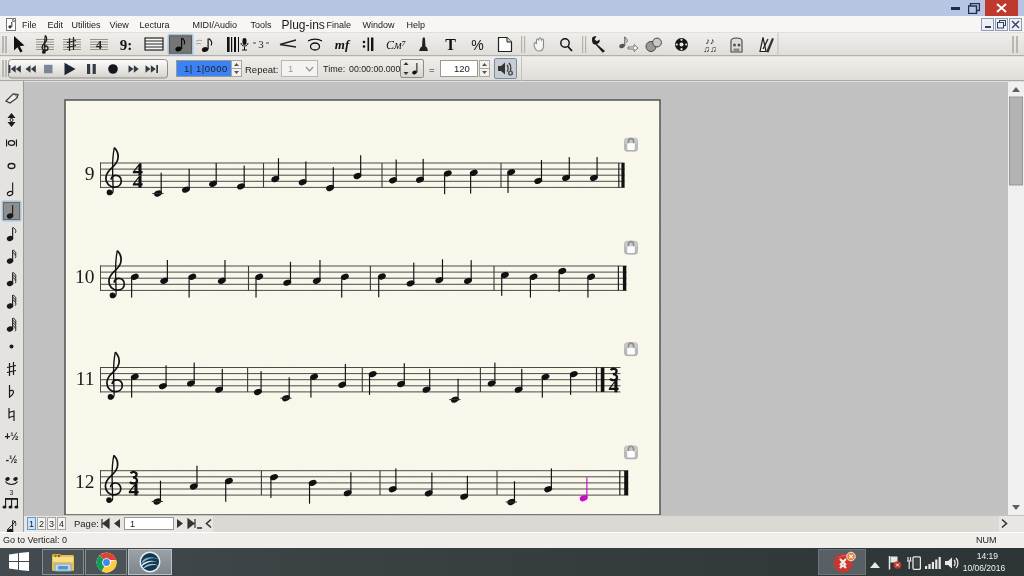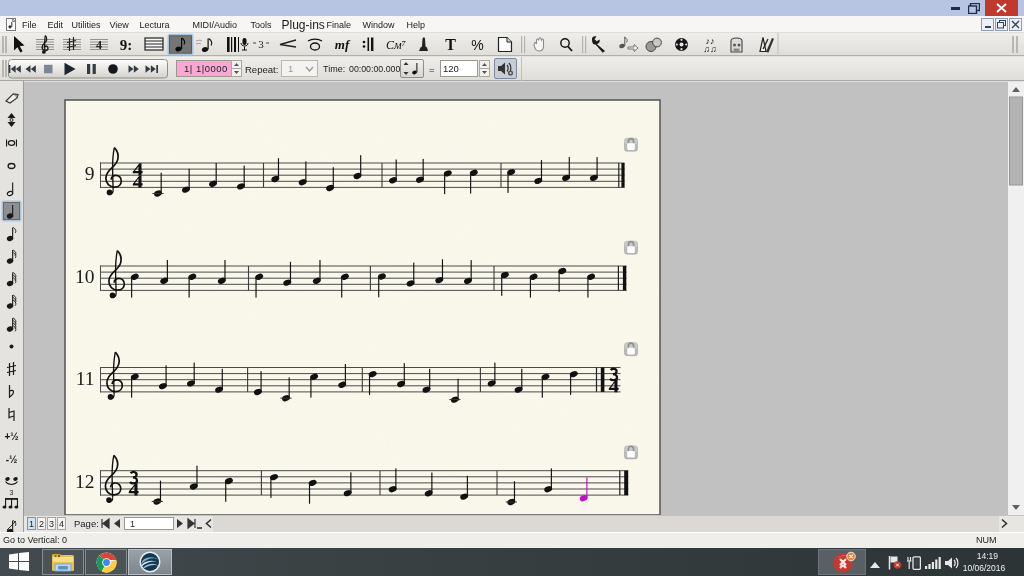--- a/index.html
+++ b/index.html
@@ -156,21 +156,21 @@
       <path d="M 64.5,5.8 L 75.5,12 L 64.5,18.2 Z" fill="#1c2530"></path>
       <rect x="87" y="7" width="3.2" height="10" fill="#333c46"></rect>
       <rect x="92.6" y="7" width="3.2" height="10" fill="#333c46"></rect>
       <circle cx="113" cy="12" r="4.8" fill="#14181d"></circle>
       <path d="M 128.5,8.2 L 133.5,12 L 128.5,15.8 Z" fill="#333c46"></path>
       <path d="M 133.8,8.2 L 138.8,12 L 133.8,15.8 Z" fill="#333c46"></path>
       <path d="M 145.5,8.2 L 150.5,12 L 145.5,15.8 Z" fill="#333c46"></path>
       <path d="M 150.8,8.2 L 155.8,12 L 150.8,15.8 Z" fill="#333c46"></path>
       <rect x="156.3" y="8" width="1.7" height="8" fill="#333c46"></rect>
     </svg>
-<div style="position:absolute;left:176px;top:60px;width:62px;height:17px;background:#f9a8d4;border:1px solid #9a988f;font-size:9.5px;color:#222;line-height:16px;padding-left:7px;letter-spacing:0.5px">1| 1|0000</div>
+<div style="position:absolute;left:176px;top:60px;width:62px;height:17px;background:#3b82f6;border:1px solid #9a988f;font-size:9.5px;color:#222;line-height:16px;padding-left:7px;letter-spacing:0.5px">1| 1|0000</div>
 <svg class="abs" style="left:231px;top:60px" width="11" height="17" viewBox="0 0 11 17">
       <rect x="0.5" y="0.5" width="10" height="8" fill="#f2f1ee" stroke="#aaa8a0"></rect>
       <rect x="0.5" y="8.5" width="10" height="8" fill="#f2f1ee" stroke="#aaa8a0"></rect>
       <path d="M 5.5,3 L 8,6 L 3,6 Z" fill="#555"></path>
       <path d="M 5.5,14 L 8,11 L 3,11 Z" fill="#555"></path>
     </svg>
 <div style="position:absolute;left:245px;top:57px;height:24px;line-height:25px;font-size:9.5px;color:#222">Repeat:</div>
 <div style="position:absolute;left:281px;top:60px;width:37px;height:17px;background:#f4f3f1;border:1px solid #b9b7b0;font-size:9.5px;color:#999;line-height:16px;padding-left:6px">1</div>
 <svg class="abs" style="left:305px;top:66px" width="9" height="6" viewBox="0 0 9 6">
       <path d="M 1,1 L 4.5,5 L 8,1" stroke="#9a9a9a" stroke-width="1.4" fill="none"></path>
@@ -178,21 +178,21 @@
 <div style="position:absolute;left:323px;top:57px;height:24px;line-height:25px;font-size:9px;color:#222">Time:</div>
 <div style="position:absolute;left:349px;top:57px;height:24px;line-height:25px;font-size:8.8px;color:#222">00:00:00.000</div>
 <div style="position:absolute;left:400px;top:59px;width:24px;height:19px;background:linear-gradient(#f2f1ee,#d8d5cf);border:1px solid #8f8d88;border-radius:2px"></div>
 <svg class="abs" style="left:402px;top:61px" width="20" height="15" viewBox="0 0 20 15">
       <path d="M 4,1 L 6.5,4 L 1.5,4 Z" fill="#333"></path>
       <path d="M 4,14 L 6.5,11 L 1.5,11 Z" fill="#333"></path>
       <ellipse cx="12.5" cy="11.5" rx="2.4" ry="1.8" fill="#111" transform="rotate(-20 12.5 11.5)"></ellipse>
       <rect x="14.4" y="2" width="1" height="9.5" fill="#111"></rect>
     </svg>
 <div style="position:absolute;left:429px;top:57px;height:24px;line-height:25px;font-size:9.5px;color:#222">=</div>
-<div style="position:absolute;left:440px;top:60px;width:38px;height:17px;background:#fff;border:1px solid #9a988f;font-size:9.5px;color:#222;line-height:16px;padding-left:2px">120</div>
+<div style="position:absolute;left:440px;top:60px;width:38px;height:17px;background:#fff;border:1px solid #9a988f;font-size:9.5px;color:#222;line-height:16px;padding-left:13px">120</div>
 <svg class="abs" style="left:479px;top:60px" width="11" height="17" viewBox="0 0 11 17">
       <rect x="0.5" y="0.5" width="10" height="8" fill="#f2f1ee" stroke="#aaa8a0"></rect>
       <rect x="0.5" y="8.5" width="10" height="8" fill="#f2f1ee" stroke="#aaa8a0"></rect>
       <path d="M 5.5,3 L 8,6 L 3,6 Z" fill="#555"></path>
       <path d="M 5.5,14 L 8,11 L 3,11 Z" fill="#555"></path>
     </svg>
 <div style="position:absolute;left:494px;top:58px;width:23px;height:21px;background:#c8ccd4;border:1px solid #7a88a0;border-radius:2px"></div>
 <svg class="abs" style="left:496px;top:60px" width="19" height="17" viewBox="0 0 19 17">
       <path d="M 2,6 L 5,6 L 9,2.5 L 9,14.5 L 5,11 L 2,11 Z" fill="#333"></path>
       <path d="M 11,5 C 12.5,6.5 12.5,10 11,11.5 M 13,3 C 15.5,5.5 15.5,11 13,13.5" stroke="#333" stroke-width="1.2" fill="none"></path>

